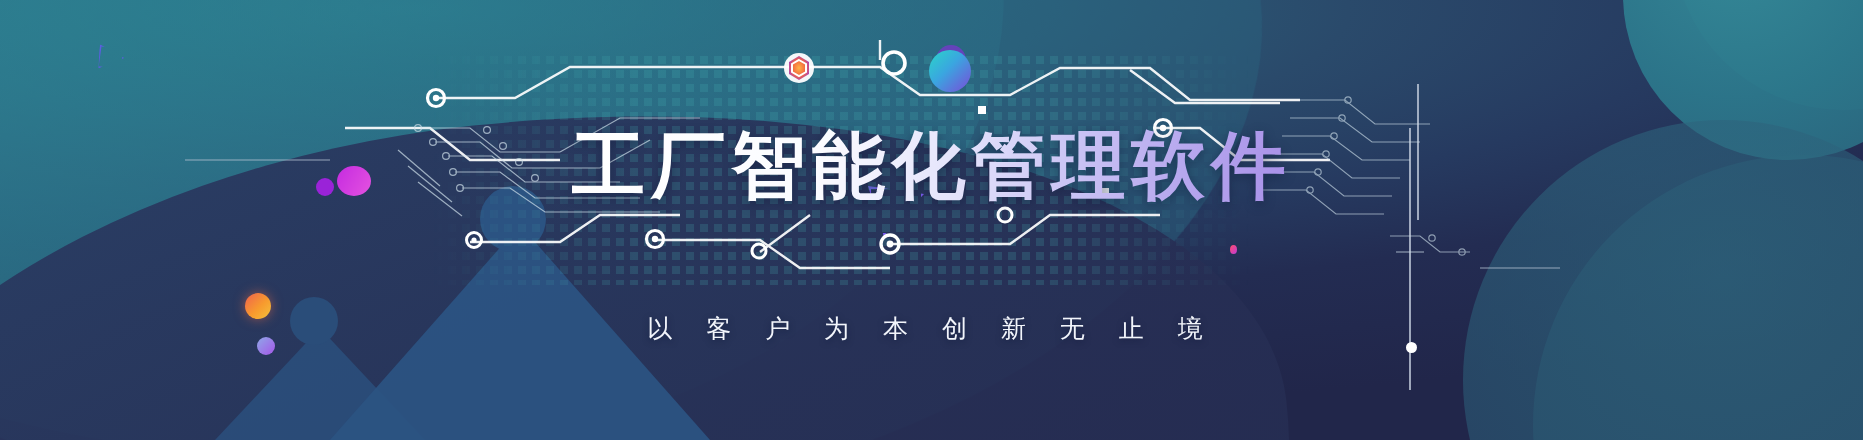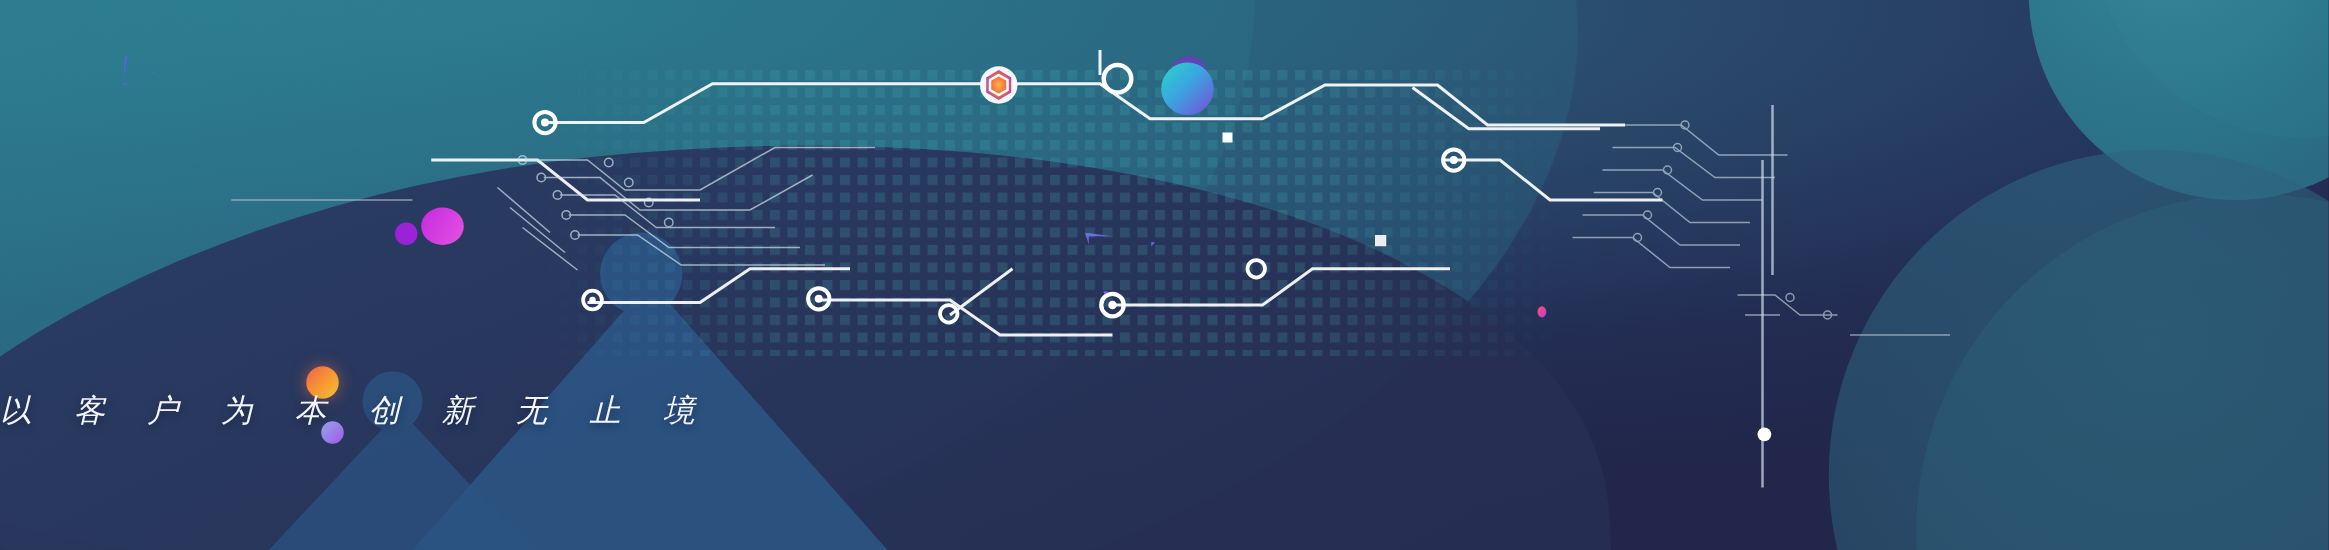--- a/index.html
+++ b/index.html
@@ -134,21 +134,21 @@
     position:absolute;left:0;right:0;top:268px;text-align:center;
   }
   .subline{
     display:inline-block;
     color:#2ee6e6;
     font-size:19px;font-weight:700;letter-spacing:2px;
     font-family:"DejaVu Sans","Liberation Sans",sans-serif;
     text-shadow:0 0 10px rgba(46,230,230,.45);
   }
   .tag-wrap{
-    position:absolute;left:0;right:0;top:312px;text-align:left;font-style:italic;
+    position:absolute;left:0;right:0;top:312px;text-align:center;
   }
   .tagline{
     display:inline-block;color:#f2f5fb;
     font-size:25px;letter-spacing:13px;font-weight:400;
     font-family:"DejaVu Sans","Liberation Sans",sans-serif;
     text-shadow:0 2px 6px rgba(10,20,50,.5);
   }
 </style>
 </head>
 <body>
@@ -293,19 +293,22 @@
       <circle cx="951" cy="60" r="15" fill="#6a3fc0" opacity=".9"></circle>
       <circle cx="950" cy="71" r="21" fill="url(#sphereGrad)"></circle>
     </g>
 
     <g stroke="#aebdd0" stroke-width="1.6" opacity=".55" fill="none">
       <path d="M185,160 L330,160"></path>
       <path d="M1480,268 L1560,268"></path>
     </g>
   </svg>
 
+  <div class="title-wrap">
+    <span class="title">工厂智能化管理软件</span>
+  </div>
 
 
   <div class="tag-wrap">
     <span class="tagline">以 客 户 为 本  创 新 无 止 境</span>
   </div>
 
 </div>
 
 </body></html>

